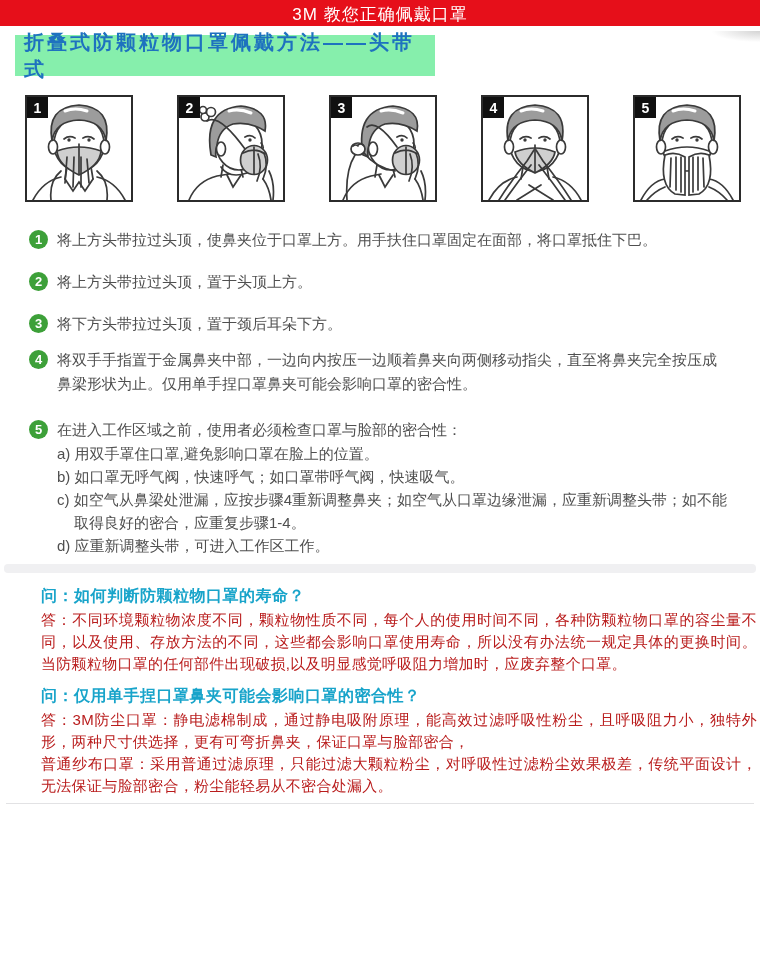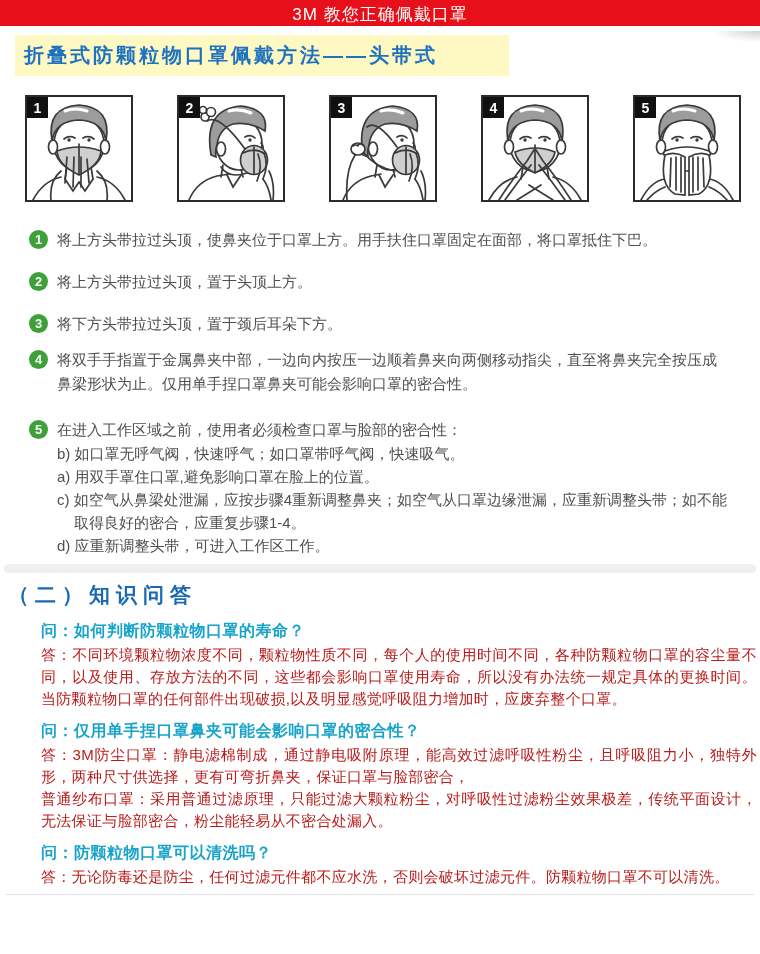--- a/index.html
+++ b/index.html
@@ -20,21 +20,21 @@
     background:radial-gradient(ellipse 100% 120% at 100% 0%, rgba(110,110,110,0.30), rgba(255,255,255,0) 62%);
     pointer-events:none;
   }
   
   .sec-heading {
     margin:26px 0 0 8px; color:#1a6ab3; font-size:21px; font-weight:bold;
     letter-spacing:6px; line-height:26px;
   }
   .sec-heading.second { margin-top:9px; }
   .subtitle {
-    margin:9px 0 0 15px; width:494px; height:41px; background:#fef9c3;
+    margin:9px 0 0 15px; width:420px; height:41px; background:#86efac;
     box-sizing:border-box; padding-left:9px;
     display:flex; align-items:center;
   }
   .subtitle span { color:#1e72bf; font-size:20px; font-weight:bold; letter-spacing:3px; }
   
   .figures { margin:19px 0 0 25px; display:flex; gap:44px; }
   .fig {
     width:108px; height:107px; border:2px solid #2b2b2b; box-sizing:border-box;
     position:relative; background:#fff; margin:0; padding:0;
   }
@@ -236,55 +236,48 @@
     <div class="step m12">
       <span class="step-num">4</span>
       <div class="step-text">将双手手指置于金属鼻夹中部，一边向内按压一边顺着鼻夹向两侧移动指尖，直至将鼻夹完全按压成鼻梁形状为止。仅用单手捏口罩鼻夹可能会影响口罩的密合性。</div>
     </div>
 
     <div class="step m22">
       <span class="step-num">5</span>
       <div>
         <div class="step-text">在进入工作区域之前，使用者必须检查口罩与脸部的密合性：</div>
         <div>
+          <div class="subitem">a) 用双手罩住口罩,避免影响口罩在脸上的位置。</div>
           <div class="subitem">b) 如口罩无呼气阀，快速呼气；如口罩带呼气阀，快速吸气。</div>
-          <div class="subitem">a) 用双手罩住口罩,避免影响口罩在脸上的位置。</div>
           <div class="subitem">c) 如空气从鼻梁处泄漏，应按步骤4重新调整鼻夹；如空气从口罩边缘泄漏，应重新调整头带；如不能取得良好的密合，应重复步骤1-4。</div>
           <div class="subitem">d) 应重新调整头带，可进入工作区工作。</div>
         </div>
       </div>
     </div>
 
   </div>
 
   <div class="divider"></div>
 
-  <div class="sec-heading second">（二）知识问答</div>
 
   <div class="qas">
 
     <div class="qa">
       <div class="qa-q">问：如何判断防颗粒物口罩的寿命？</div>
       <div class="qa-a">
         <p>答：不同环境颗粒物浓度不同，颗粒物性质不同，每个人的使用时间不同，各种防颗粒物口罩的容尘量不同，以及使用、存放方法的不同，这些都会影响口罩使用寿命，所以没有办法统一规定具体的更换时间。当防颗粒物口罩的任何部件出现破损,以及明显感觉呼吸阻力增加时，应废弃整个口罩。</p>
       </div>
     </div>
 
     <div class="qa">
       <div class="qa-q">问：仅用单手捏口罩鼻夹可能会影响口罩的密合性？</div>
       <div class="qa-a">
         <p>答：3M防尘口罩：静电滤棉制成，通过静电吸附原理，能高效过滤呼吸性粉尘，且呼吸阻力小，独特外形，两种尺寸供选择，更有可弯折鼻夹，保证口罩与脸部密合，</p>
         <p>普通纱布口罩：采用普通过滤原理，只能过滤大颗粒粉尘，对呼吸性过滤粉尘效果极差，传统平面设计，无法保证与脸部密合，粉尘能轻易从不密合处漏入。</p>
       </div>
     </div>
 
-    <div class="qa">
-      <div class="qa-q">问：防颗粒物口罩可以清洗吗？</div>
-      <div class="qa-a">
-        <p>答：无论防毒还是防尘，任何过滤元件都不应水洗，否则会破坏过滤元件。防颗粒物口罩不可以清洗。</p>
-      </div>
-    </div>
 
   </div>
 
   <div class="bottom-rule"></div>
 
 </div>
 
 </body></html>

